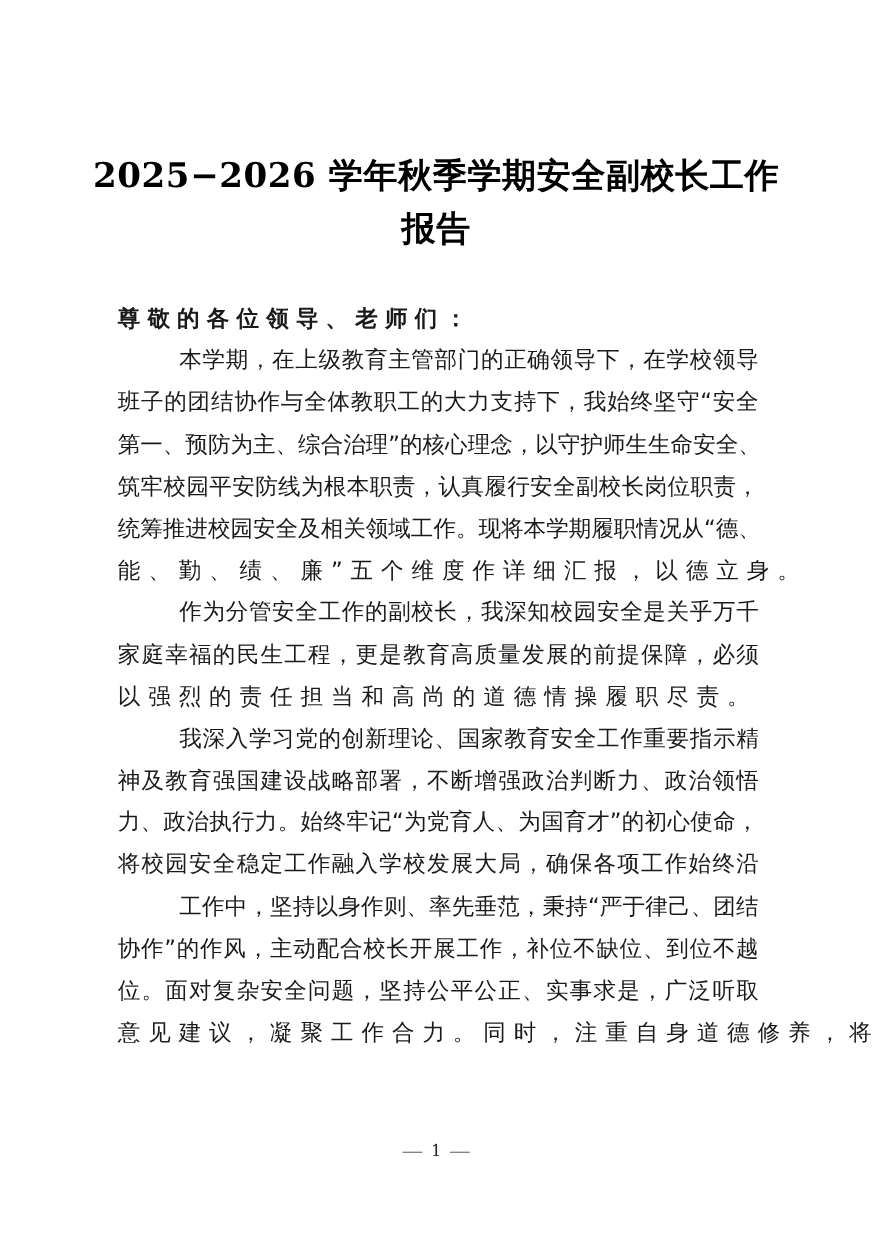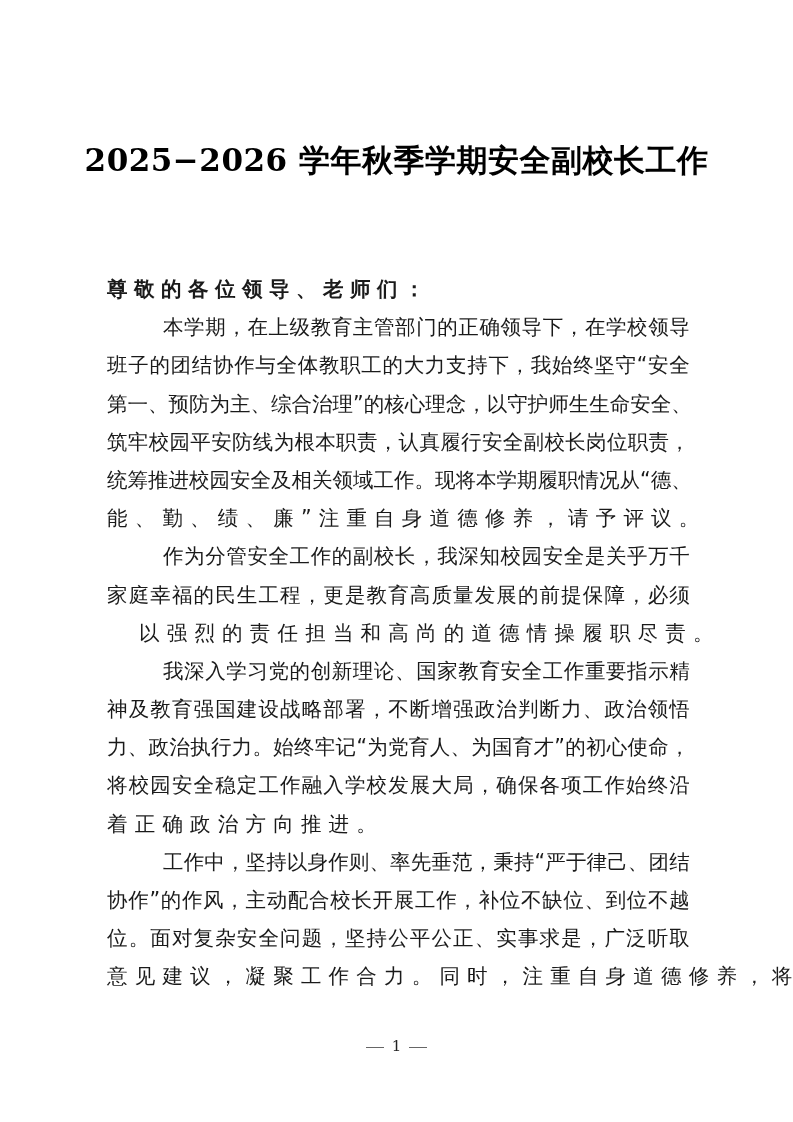--- a/index.html
+++ b/index.html
@@ -82,20 +82,21 @@
       vertical-align: middle;
       margin: 0 8px;
     }
   </style>
 </head>
 <body>
 
 <div class="page">
 
   <div class="title title-line1">2025−2026 学年秋季学期安全副校长工作</div>
+  <div class="title title-line2">报告</div>
 
   <div class="body-text" id="body" style="top:270px;">
     <div class="line last" style="letter-spacing:6.5px;font-weight:bold;">尊敬的各位领导、老师们：</div>
     <div id="paras">
         <div class="paragraph">
           <div class="line indent">
             <span class="ch">本</span>
             <span class="ch">学</span>
             <span class="ch">期</span>
             <span class="ch">，</span>
@@ -236,21 +237,21 @@
             <span class="ch">期</span>
             <span class="ch">履</span>
             <span class="ch">职</span>
             <span class="ch">情</span>
             <span class="ch">况</span>
             <span class="ch">从</span>
             <span class="ch">“</span>
             <span class="ch">德</span>
             <span class="ch">、</span>
           </div>
-          <div class="line last" style="letter-spacing: 7.2px;">能、勤、绩、廉”注重自身道德修养，请予评议。</div>
+          <div class="line last" style="letter-spacing: 7.2px;">能、勤、绩、廉”五个维度作详细汇报，以德立身。</div>
         </div>
         <div class="paragraph">
           <div class="line indent">
             <span class="ch">作</span>
             <span class="ch">为</span>
             <span class="ch">分</span>
             <span class="ch">管</span>
             <span class="ch">安</span>
             <span class="ch">全</span>
             <span class="ch">工</span>
@@ -295,21 +296,21 @@
             <span class="ch">展</span>
             <span class="ch">的</span>
             <span class="ch">前</span>
             <span class="ch">提</span>
             <span class="ch">保</span>
             <span class="ch">障</span>
             <span class="ch">，</span>
             <span class="ch">必</span>
             <span class="ch">须</span>
           </div>
-          <div class="line last" style="letter-spacing: 7.2px; margin-left: 32px;">以强烈的责任担当和高尚的道德情操履职尽责。</div>
+          <div class="line last" style="letter-spacing: 7.2px;">以强烈的责任担当和高尚的道德情操履职尽责。</div>
         </div>
         <div class="paragraph">
           <div class="line indent">
             <span class="ch">我</span>
             <span class="ch">深</span>
             <span class="ch">入</span>
             <span class="ch">学</span>
             <span class="ch">习</span>
             <span class="ch">党</span>
             <span class="ch">的</span>
@@ -414,21 +415,20 @@
             <span class="ch">确</span>
             <span class="ch">保</span>
             <span class="ch">各</span>
             <span class="ch">项</span>
             <span class="ch">工</span>
             <span class="ch">作</span>
             <span class="ch">始</span>
             <span class="ch">终</span>
             <span class="ch">沿</span>
           </div>
-          <div class="line last" style="letter-spacing: 7.2px;">着正确政治方向推进。</div>
         </div>
         <div class="paragraph">
           <div class="line indent">
             <span class="ch">工</span>
             <span class="ch">作</span>
             <span class="ch">中</span>
             <span class="ch">，</span>
             <span class="ch">坚</span>
             <span class="ch">持</span>
             <span class="ch">以</span>

